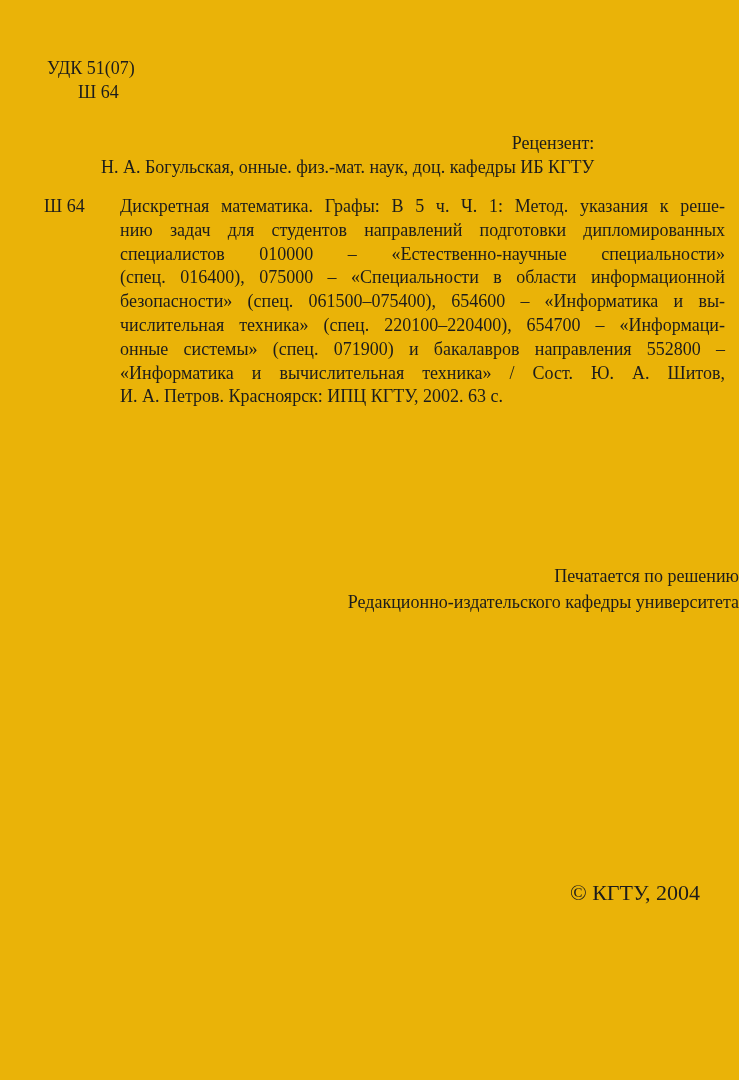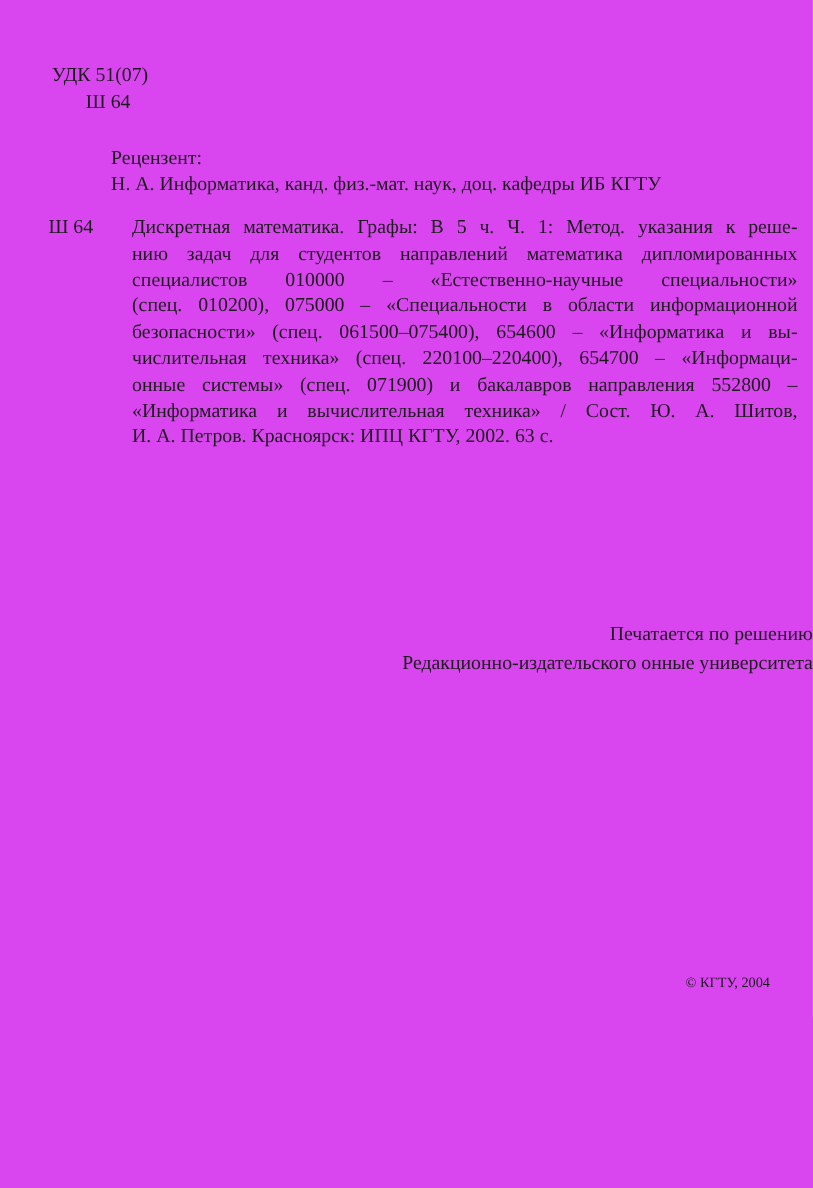--- a/index.html
+++ b/index.html
@@ -25,20 +25,21 @@
     white-space: nowrap;
   }
   .udk-block .bbk {
     margin-left: 31px;
   }
   .reviewer-block {
     position: absolute;
     left: 101px;
     top: 132px;
     white-space: nowrap;
+    text-align: right;
   }
   .catalog-entry {
     position: absolute;
     left: 0;
     top: 195px;
     width: 739px;
   }
   .entry-label {
     position: absolute;
     left: 44px;
@@ -62,54 +63,54 @@
     top: 564px;
     left: 0;
     width: 739px;
     text-align: right;
     line-height: 25.5px;
   }
   .copyright {
     position: absolute;
     top: 881px;
     right: 39px;
-    font-size: 13px;
+    font-size: 22px;
     white-space: nowrap;
   }
 </style>
 </head>
 <body>
 
-<div class="page" style="color: rgb(28, 28, 28); background: #d946ef;">
+<div class="page" style="color: rgb(28, 28, 28); background: #eab308;">
 
   <div class="udk-block">
     <div>УДК 51(07)</div>
     <div class="bbk">Ш 64</div>
   </div>
 
   <div class="reviewer-block">
     <div>Рецензент:</div>
-    <div>Н. А. Информатика, канд. физ.-мат. наук, доц. кафедры ИБ КГТУ</div>
+    <div>Н. А. Богульская, онные. физ.-мат. наук, доц. кафедры ИБ КГТУ</div>
   </div>
 
   <div class="catalog-entry">
     <span class="entry-label">Ш 64</span>
     <div class="entry-text" id="annotation">
         <div class="ann-line">Дискретная математика. Графы: В 5 ч. Ч. 1: Метод. указания к реше-</div>
-        <div class="ann-line">нию задач для студентов направлений математика дипломированных</div>
+        <div class="ann-line">нию задач для студентов направлений подготовки дипломированных</div>
         <div class="ann-line">специалистов 010000 – «Естественно-научные специальности»</div>
-        <div class="ann-line">(спец. 010200), 075000 – «Специальности в области информационной</div>
+        <div class="ann-line">(спец. 016400), 075000 – «Специальности в области информационной</div>
         <div class="ann-line">безопасности» (спец. 061500–075400), 654600 – «Информатика и вы-</div>
         <div class="ann-line">числительная техника» (спец. 220100–220400), 654700 – «Информаци-</div>
         <div class="ann-line">онные системы» (спец. 071900) и бакалавров направления 552800 –</div>
         <div class="ann-line">«Информатика и вычислительная техника» / Сост. Ю. А. Шитов,</div>
         <div class="ann-line last">И. А. Петров. Красноярск: ИПЦ КГТУ, 2002. 63 с.</div>
       </div>
   </div>
 
   <div class="print-note">
     <div>Печатается по решению</div>
-    <div>Редакционно-издательского онные университета</div>
+    <div>Редакционно-издательского кафедры университета</div>
   </div>
 
   <div class="copyright">© КГТУ, 2004</div>
 
 </div>
 
 </body></html>

